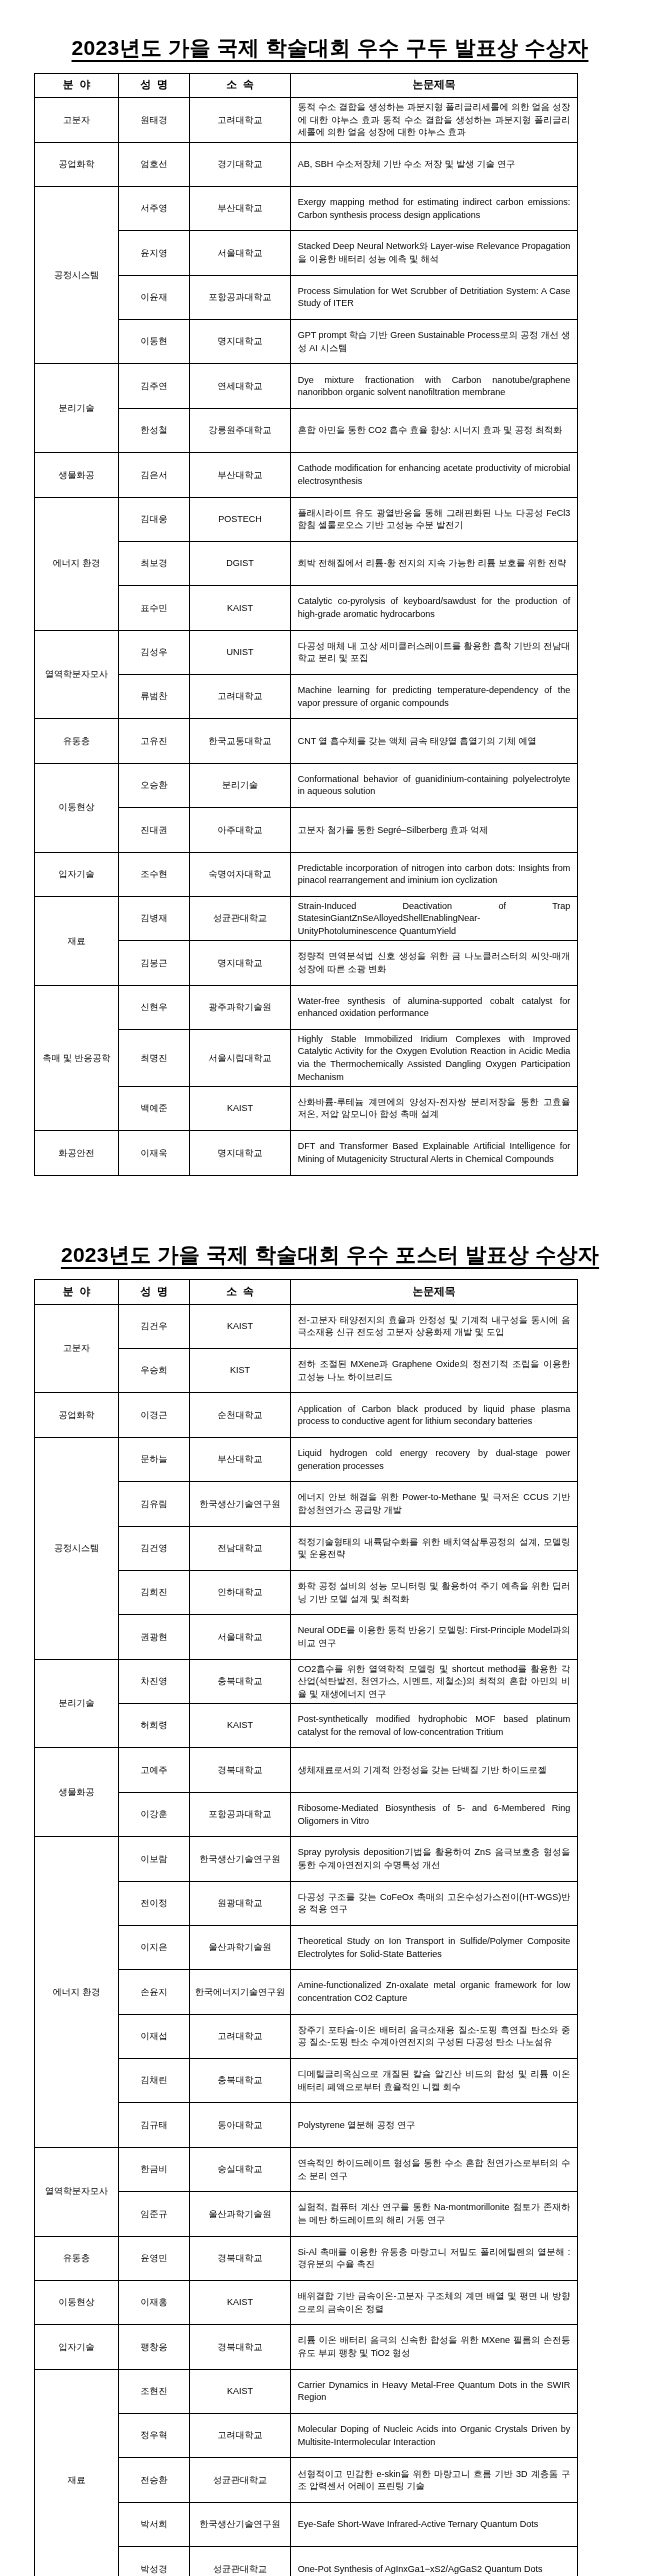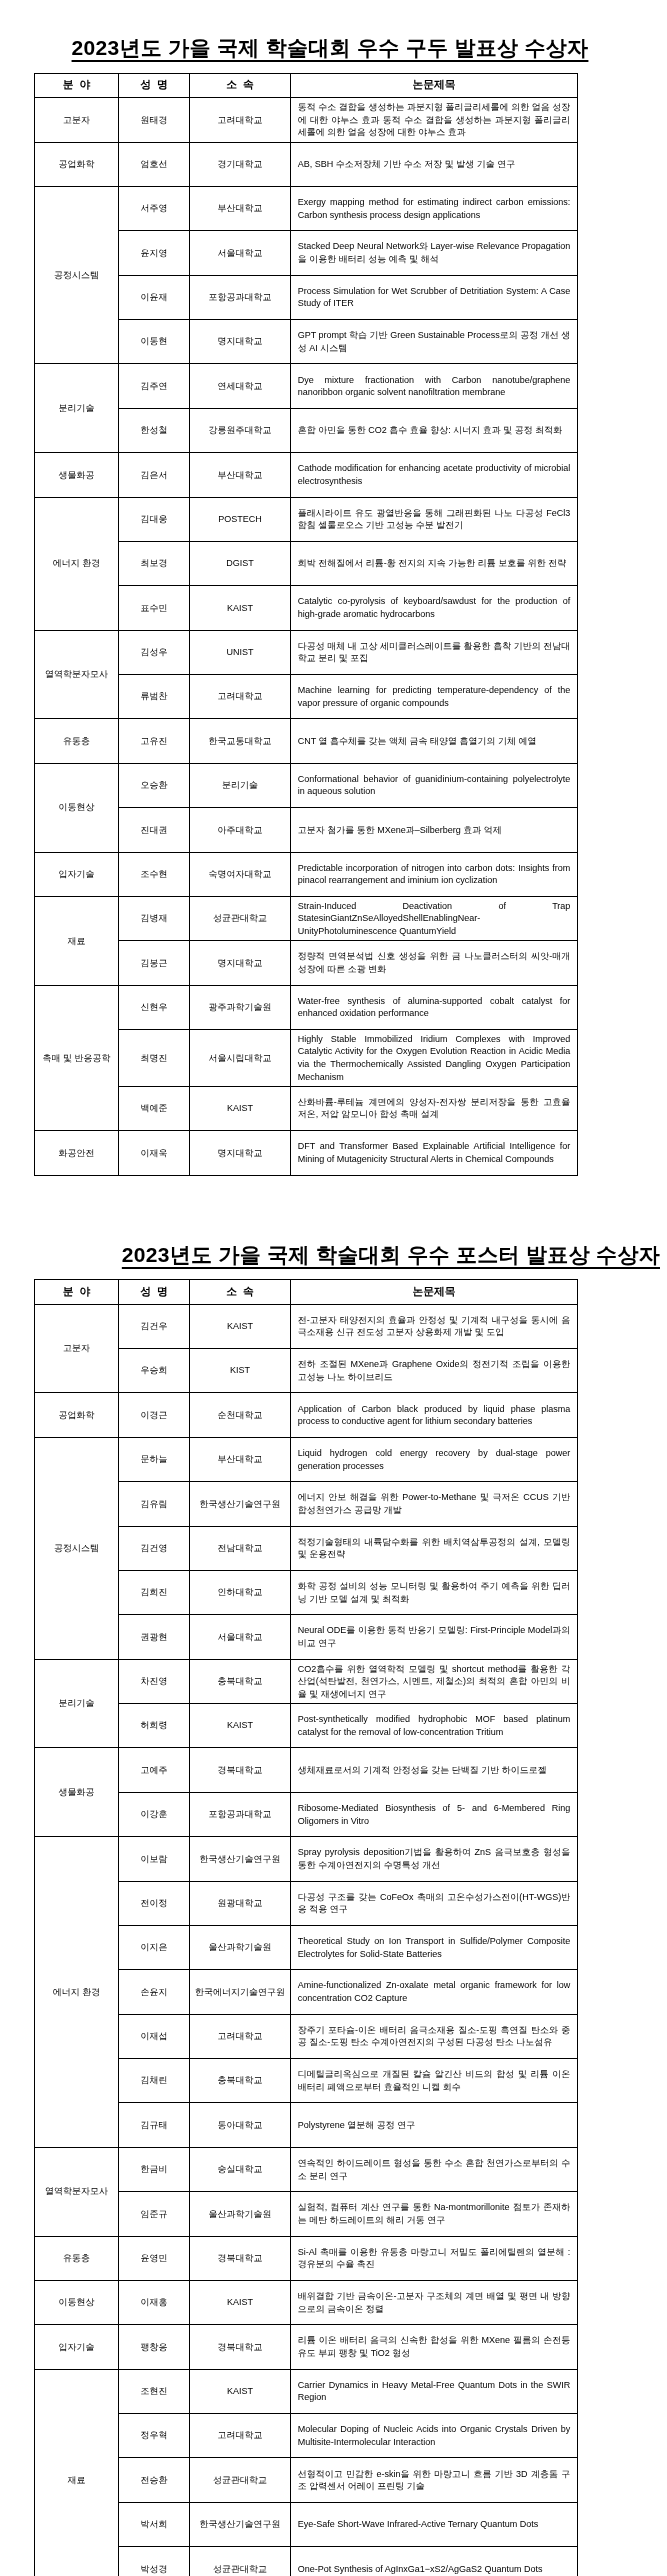--- a/index.html
+++ b/index.html
@@ -21,21 +21,20 @@
     margin: 0;
     padding: 34px 0 10.8px 0;
     text-decoration: underline;
     text-decoration-thickness: 2px;
     text-underline-offset: 4.7px;
     letter-spacing: 0.3px;
     white-space: nowrap;
   }
   .doc-section + .doc-section .doc-title {
     padding-top: 65px;
-    text-align: right;
   }
   table.award-table {
     border-collapse: collapse;
     table-layout: fixed;
     width: 543px;
     margin-left: 34px;
     border: 1.3px solid #000;
   }
   col.c-field { width: 84px; }
   col.c-name  { width: 71px; }
@@ -173,21 +172,21 @@
         </tr>
         <tr class="group-start">
           <td rowspan="2" class="field-cell">이동현상</td>
           <td class="name-cell">오승환</td>
           <td class="affiliation-cell">분리기술</td>
           <td class="paper-title-cell">Conformational behavior of guanidinium-containing polyelectrolyte in aqueous solution</td>
         </tr>
         <tr>
           <td class="name-cell">진대권</td>
           <td class="affiliation-cell">아주대학교</td>
-          <td class="paper-title-cell">고분자 첨가를 통한 MXene과–Silberberg 효과 억제</td>
+          <td class="paper-title-cell">고분자 첨가를 통한 Segré–Silberberg 효과 억제</td>
         </tr>
         <tr class="group-start">
           <td rowspan="1" class="field-cell">입자기술</td>
           <td class="name-cell">조수현</td>
           <td class="affiliation-cell">숙명여자대학교</td>
           <td class="paper-title-cell">Predictable incorporation of nitrogen into carbon dots: Insights from pinacol rearrangement and iminium ion cyclization</td>
         </tr>
         <tr class="group-start">
           <td rowspan="2" class="field-cell">재료</td>
           <td class="name-cell">김병재</td>

